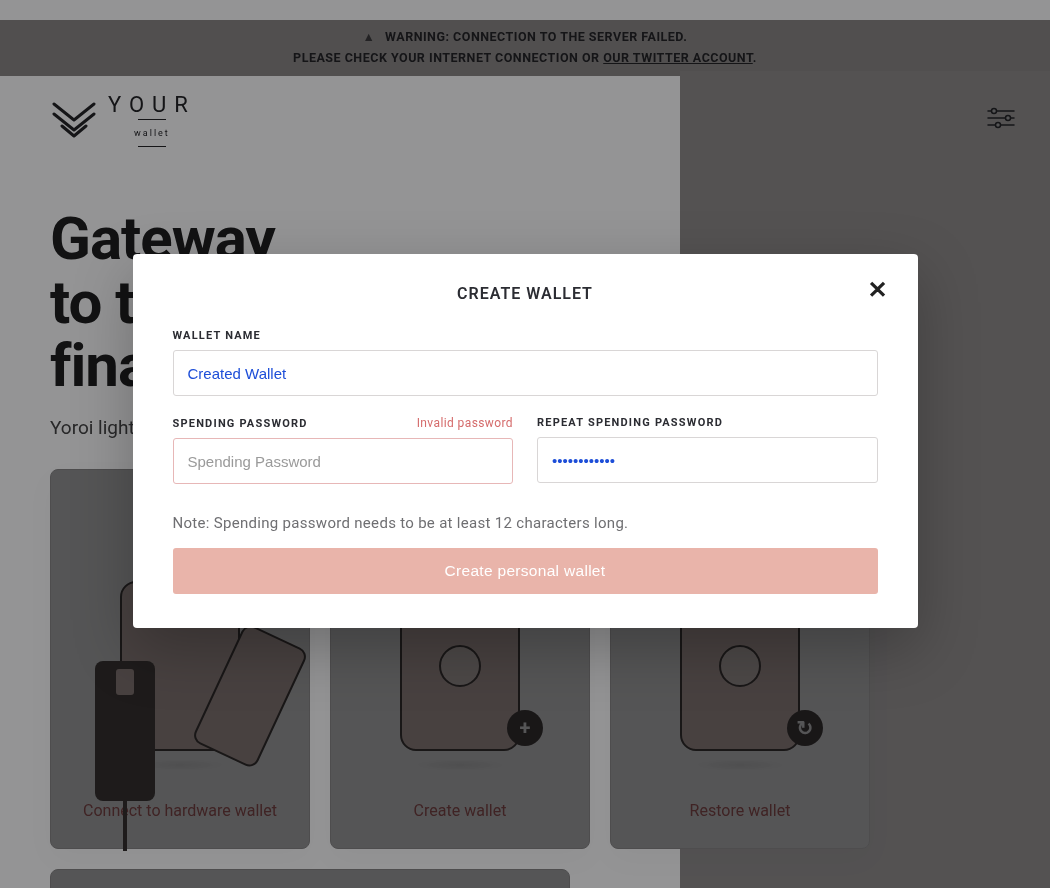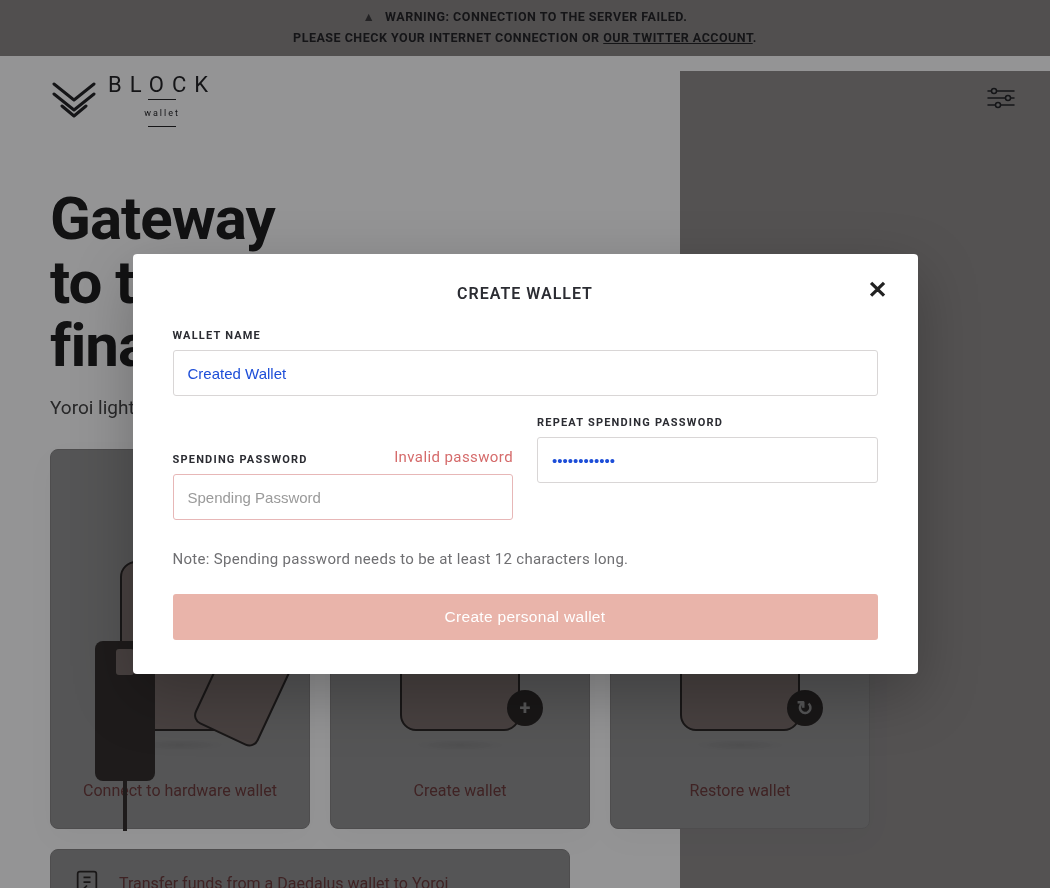--- a/index.html
+++ b/index.html
@@ -15,20 +15,21 @@
   
   .banner {
     background: #f4ece9;
     color: #2b2c32;
     text-align: center;
     padding: 6px 0 8px;
     font-size: 12.5px;
     font-weight: 700;
     letter-spacing: 0.5px;
     line-height: 21px;
+    margin-top: 20px;
   }
   .banner .warn-icon { display:inline-block; margin-right:6px; color:#5a5a5a; }
   .banner a { color:#2b2c32; text-decoration: underline; }
   
   .header {
     display:flex; align-items:center; justify-content:space-between;
     padding: 16px 34px 0 50px;
   }
   .logo { display:flex; align-items:center; gap:10px; }
   .logo-mark svg { width:48px; height:40px; }
@@ -112,33 +113,33 @@
     position:absolute; top:22px; right:30px; font-size:24px; font-weight:700; color:#222;
     cursor:pointer; background:none; border:none;
   }
   .modal h2 {
     text-align:center; font-size:16px; font-weight:600; letter-spacing:1px; color:#2b2c32;
     margin-bottom:26px;
   }
   .field { margin-bottom:20px; }
   .field-row { display:flex; gap:24px; }
   .field-row .field { flex:1; }
-  .label-row { display:flex; align-items:flex-end; justify-content:space-between; margin-bottom:8px; }
+  .label-row { display:flex; align-items:center; justify-content:space-between; margin-bottom:8px; }
   .field label {
     font-size:11px; font-weight:700; letter-spacing:1.2px; color:#2b2c32;
     text-transform:uppercase;
   }
-  .field .err { font-size:15px; color:#d56b6b; letter-spacing:0.4px;margin-top:32px; }
+  .field .err { font-size:12px; color:#d56b6b; letter-spacing:0.4px; }
   .field input {
     width:100%; height:46px; border:1px solid #d9d6d6; border-radius:3px;
     padding: 0 14px; font-size:15px; color:#1d4ed8; background:#fff;
   }
   .field input::placeholder { color:#9a9a9a; }
   .field.invalid input { border-color:#e7b7b7; }
-  .note { font-size:15px; color:#6f6f72; letter-spacing:0.3px; margin: 10px 0 26px; }
+  .note { font-size:15px; color:#6f6f72; letter-spacing:0.3px; margin: 10px 0 16px; }
   .primary-btn {
     width:100%; height:46px; border:none; border-radius:3px; cursor:pointer;
     background:#e9b4aa; color:#fff; font-size:15.5px; letter-spacing:0.3px;
   }
   
   .dimmed { filter: brightness(0.55) saturate(0.9); }
 </style>
 </head>
 <body>
 
@@ -157,21 +158,21 @@
   <div class="side-panel dimmed"></div>
 
   <div class="header dimmed">
     <div class="logo">
       <span class="logo-mark">
         <svg viewBox="0 0 48 40">
           <path d="M4 6 L24 22 L44 6 M4 16 L24 32 L44 16 M12 28 L24 38 L36 28" fill="none" stroke="#2b2c32" stroke-width="3" stroke-linecap="round" stroke-linejoin="round"></path>
         </svg>
       </span>
       <div class="logo-text">
-        <div class="brand">BLOCK</div>
+        <div class="brand">YOUR</div>
         <div class="sub">
           <div class="line"></div>
           <span>wallet</span>
           <div class="line"></div>
         </div>
       </div>
     </div>
     <button class="settings-icon" style="background:none;border:none;cursor:pointer;">
       <svg viewBox="0 0 30 24" fill="none" stroke="#2b2c32" stroke-width="1.5" stroke-linecap="round">
         <line x1="2" y1="5" x2="28" y2="5"></line>

